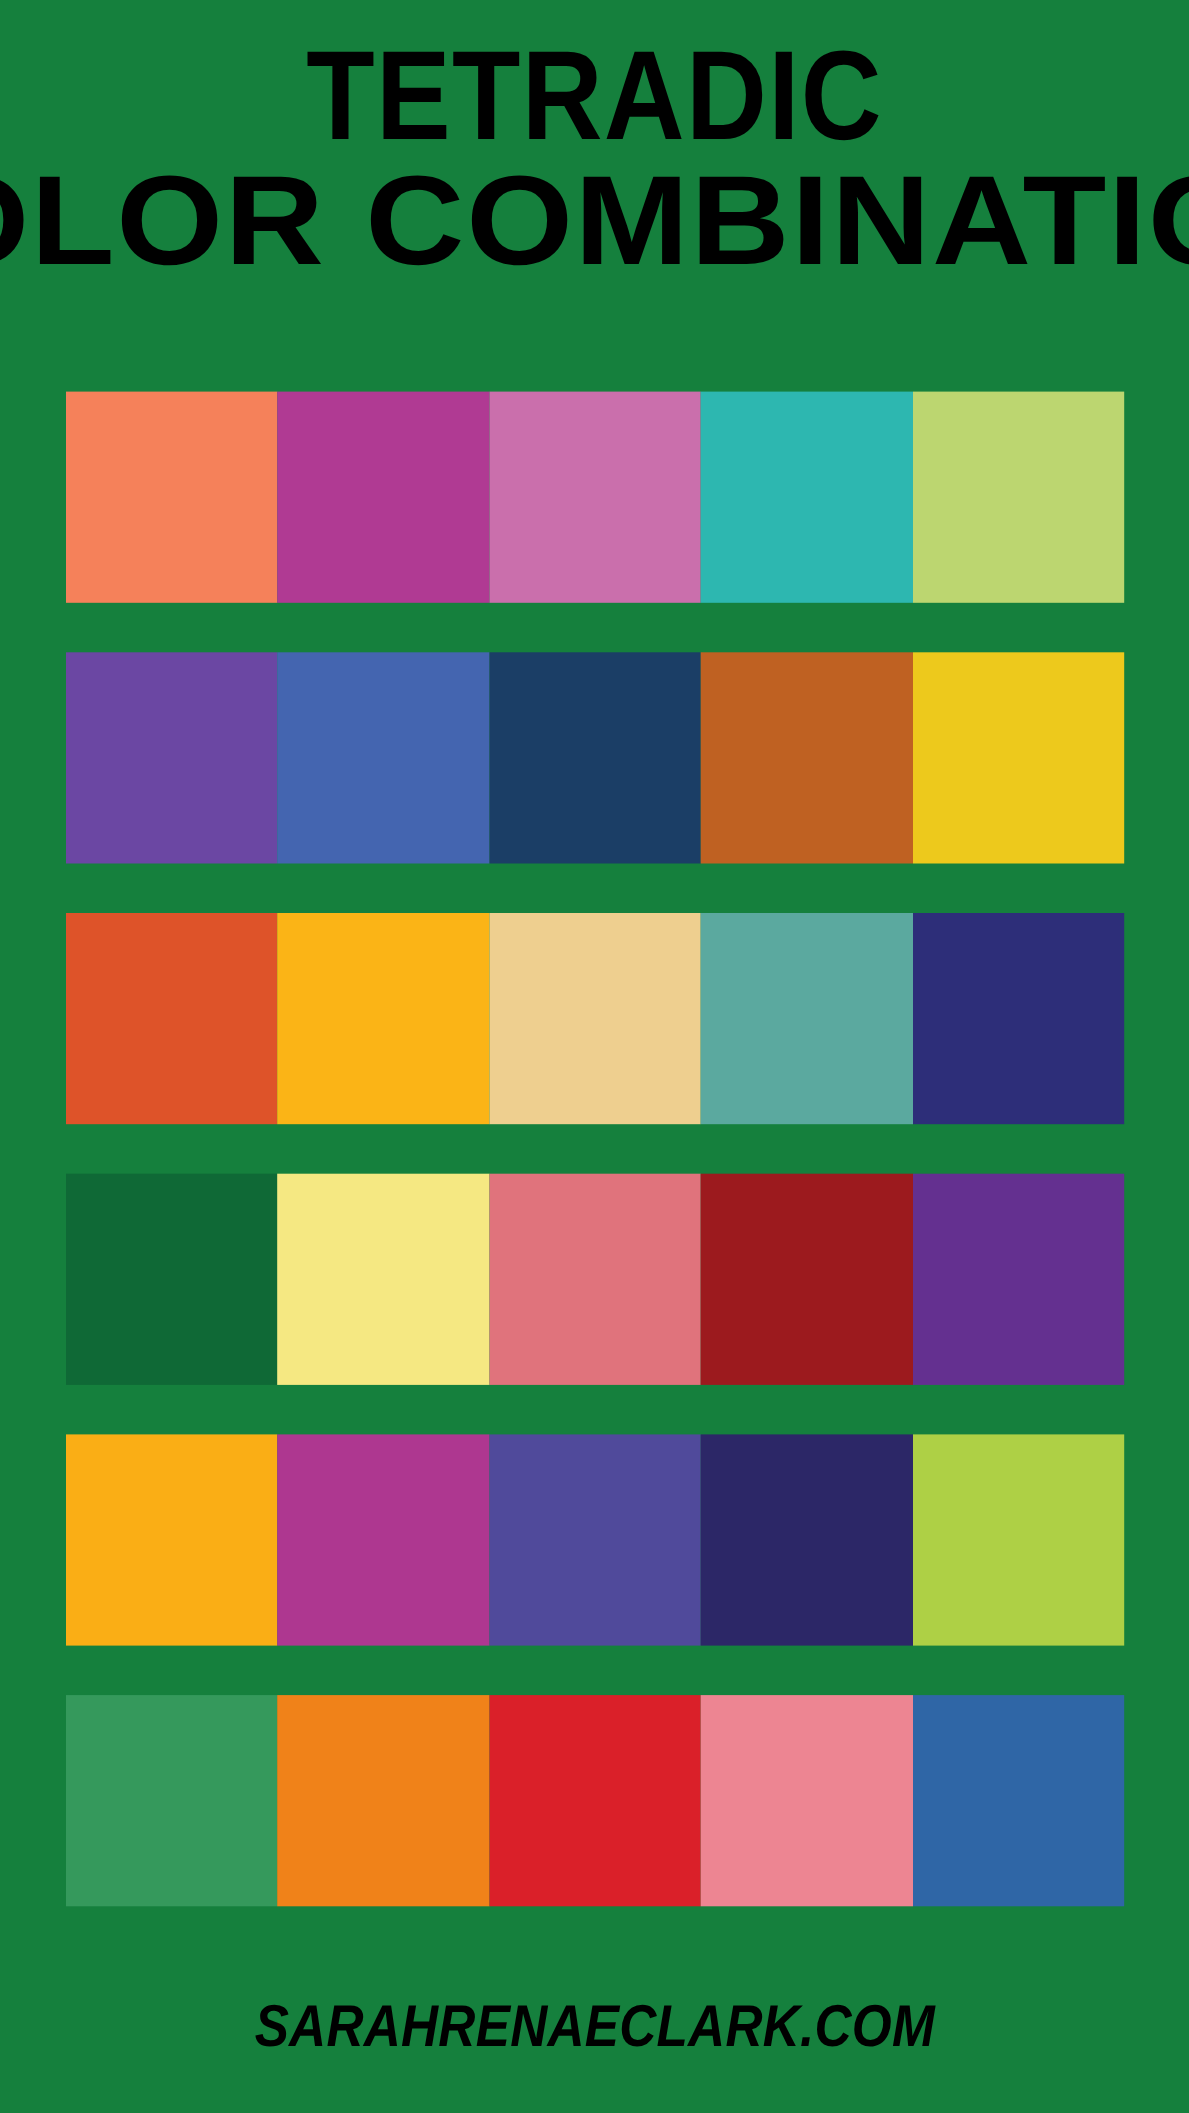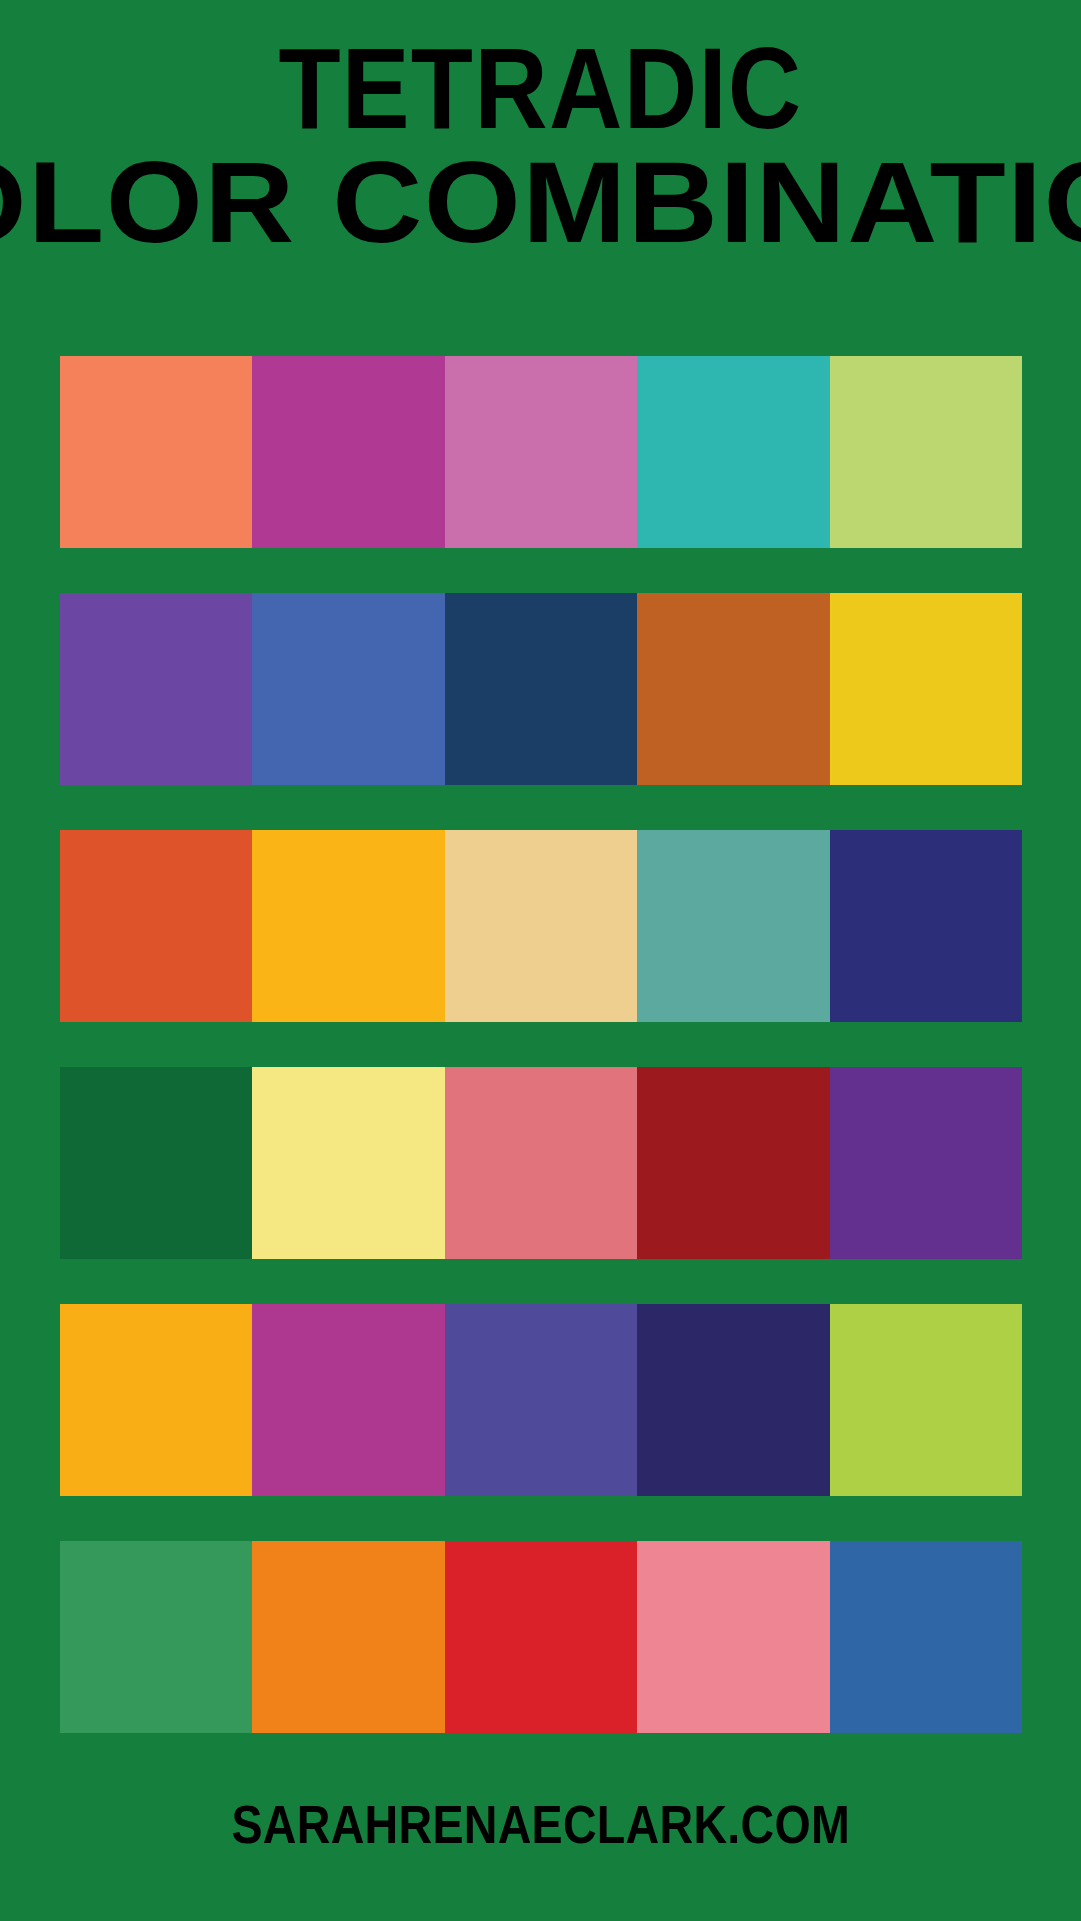--- a/index.html
+++ b/index.html
@@ -76,23 +76,24 @@
 
   .swatch {
     flex: 1 1 0;
     height: 100%;
   }
 
   
   .footer {
     position: absolute;
     left: 0;
-    bottom: 74px;
+    bottom: 56px;
     width: 1081px;
     text-align: center;
+    font-style: italic;
   }
 
   .footer-text {
     display: inline-block;
     color: #000000;
     font-family: "Liberation Sans Narrow", "Liberation Sans", sans-serif;
     font-weight: 700;
     font-size: 44px;
     letter-spacing: 0.005em;
     line-height: 1;

